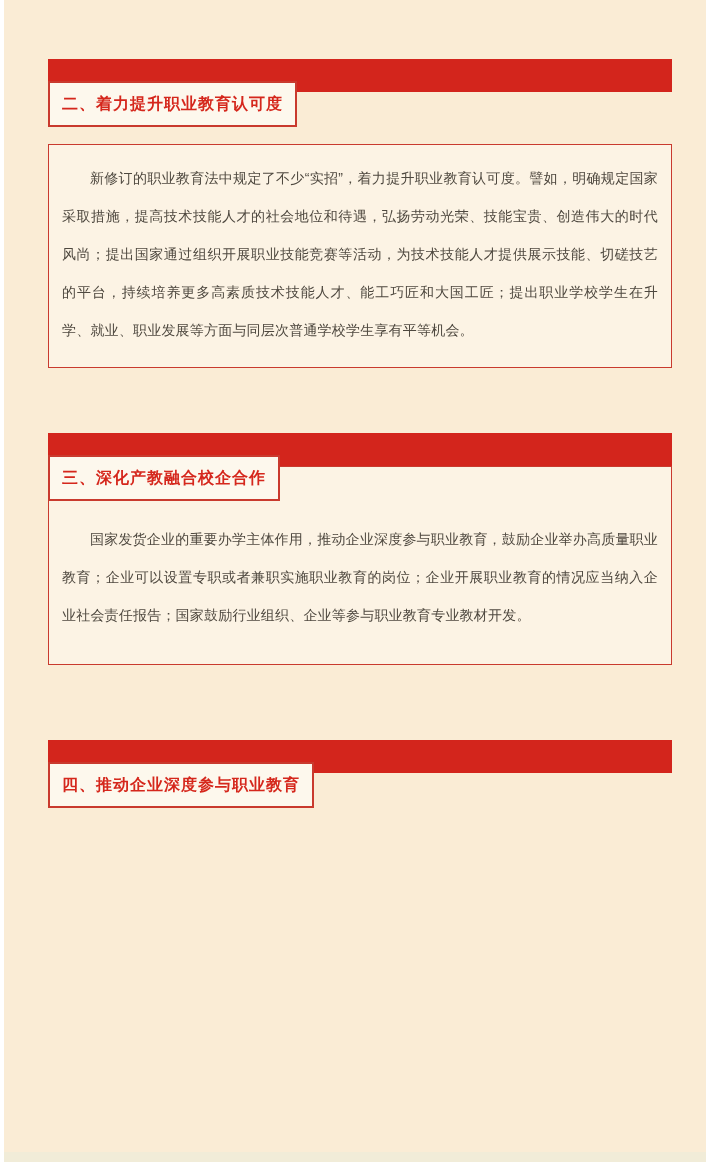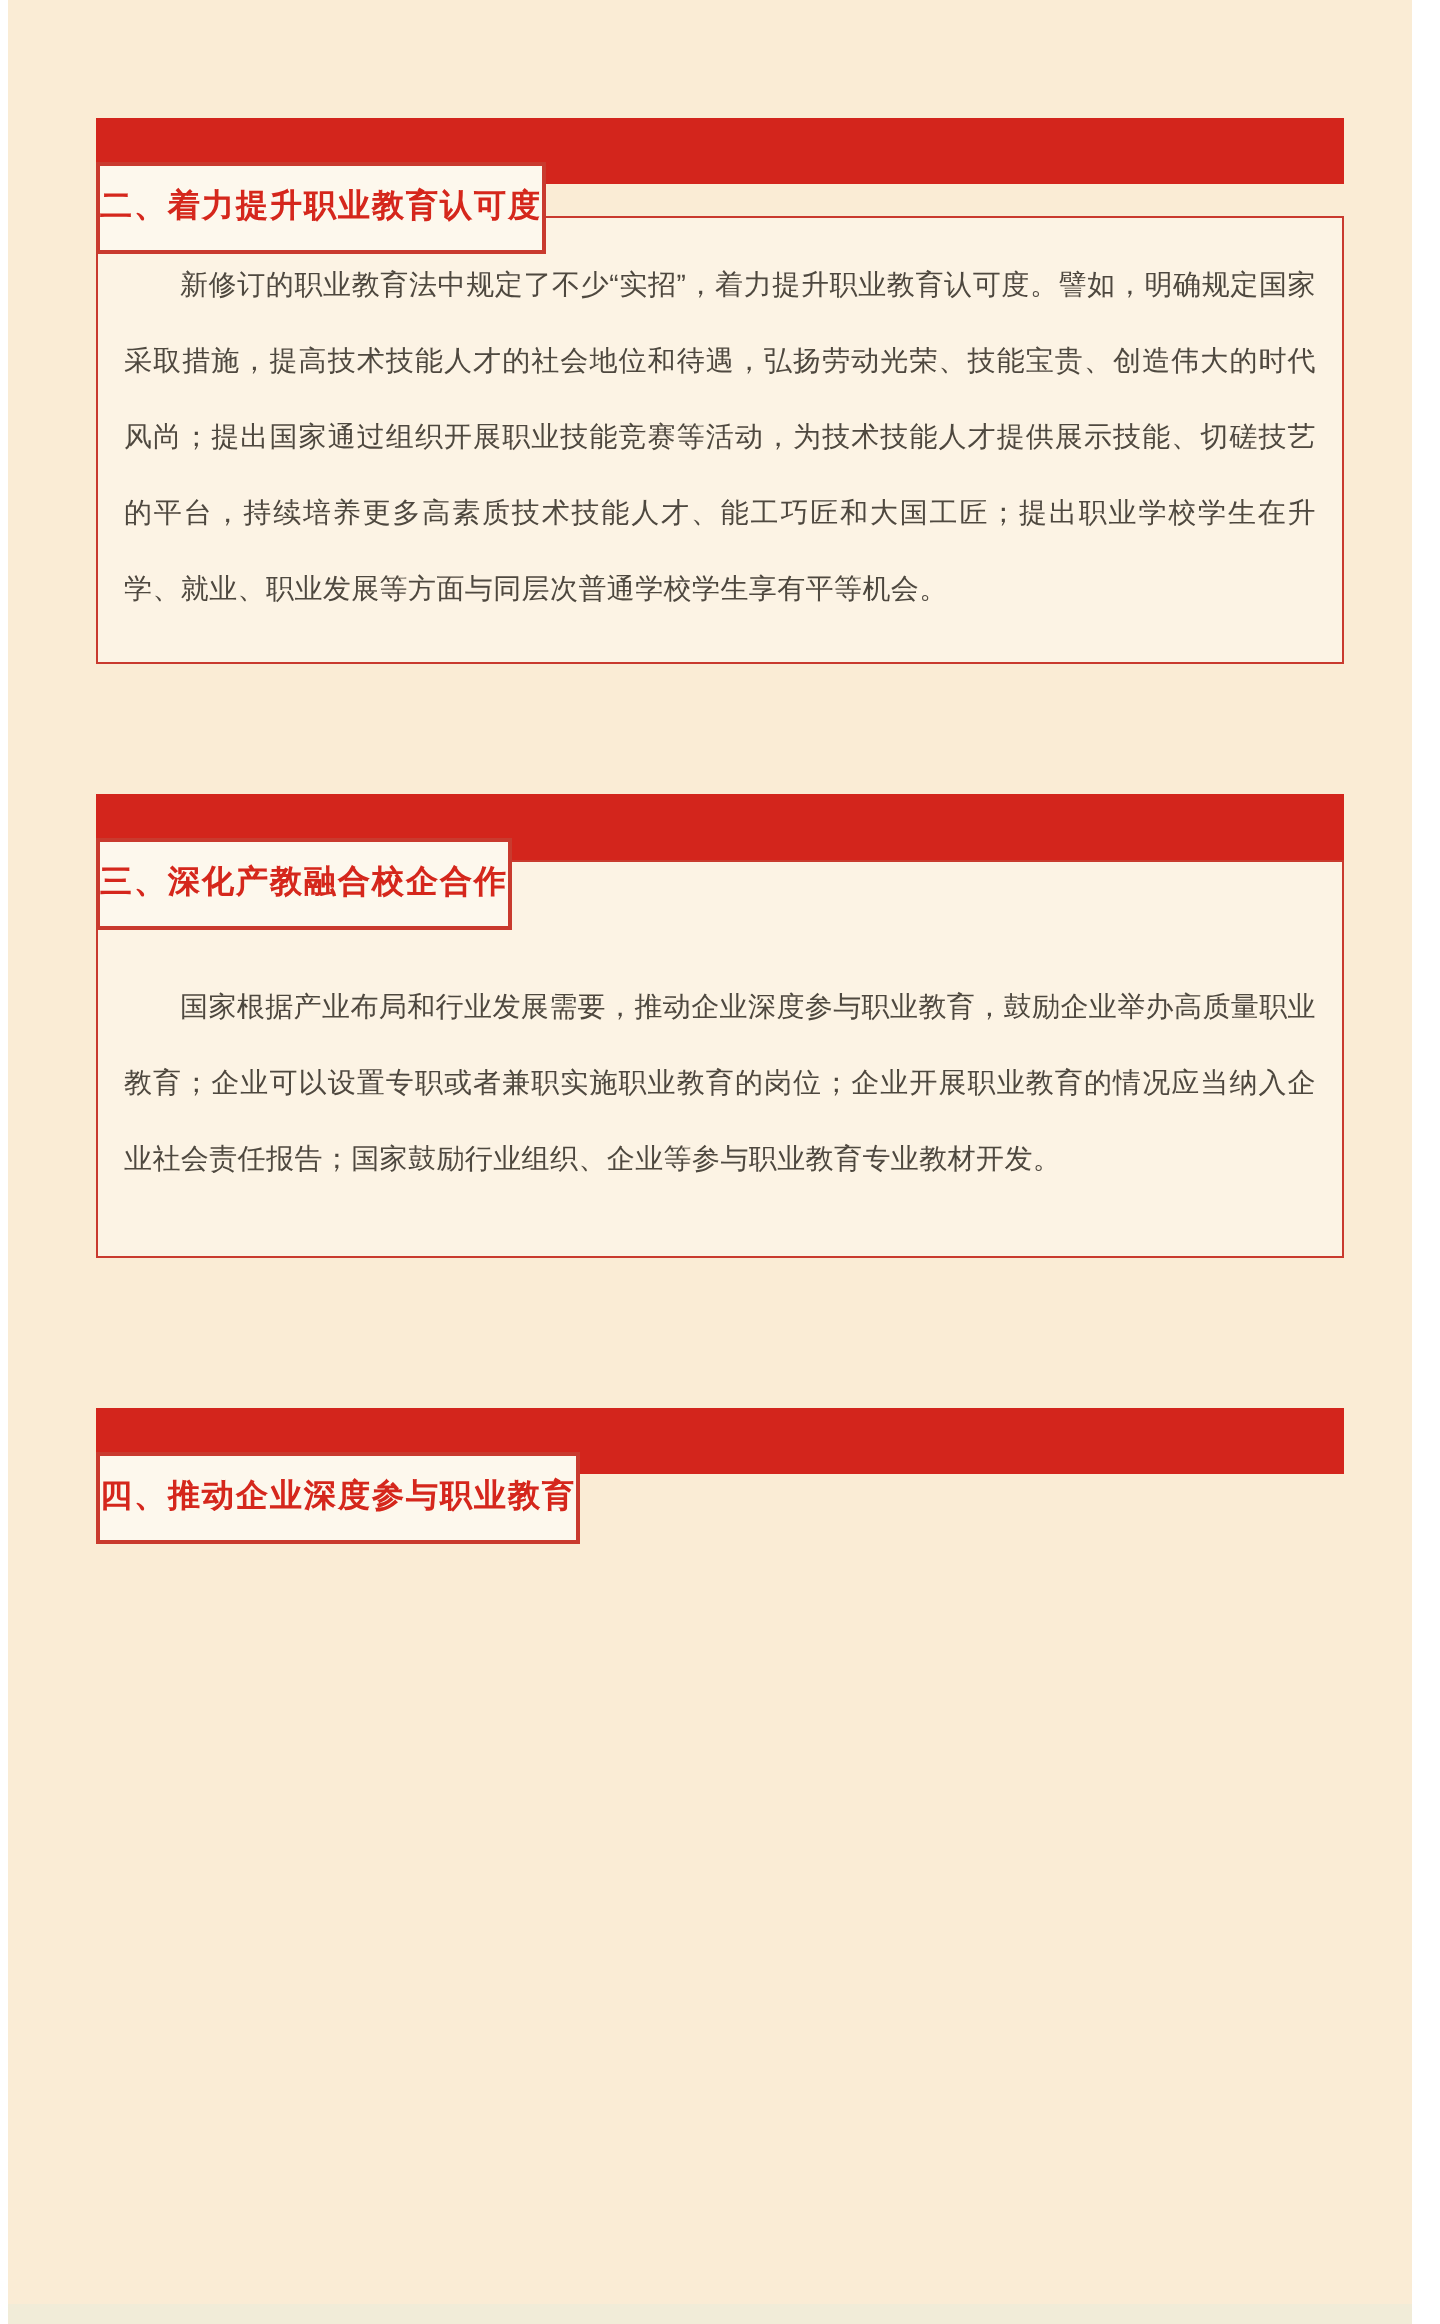--- a/index.html
+++ b/index.html
@@ -39,40 +39,40 @@
   .title-badge {
     position: absolute;
     top: 22px;
     left: 0;
     z-index: 2;
     display: inline-block;
     height: 46px;
     line-height: 42px;
     background: var(--badge-bg);
     border: 2px solid var(--red-border);
-    padding: 0 0;
+    padding: 0 12px;
     font-size: 16px;
     font-weight: bold;
     color: var(--title-red);
     letter-spacing: 1px;
     white-space: nowrap;
     text-align: center;
   }
   .content {
     background: var(--card-bg);
     border: 1px solid var(--red-border);
     font-size: 14px;
     line-height: 38px;
     color: var(--text);
     text-align: justify;
     letter-spacing: 0.2px;
   }
   .content p { margin: 0; text-indent: 2em; }
   
-  .card-2 .content { margin-top: 16px; padding: 14px 13px 18px 13px; }
+  .card-2 .content { margin-top: 52px; padding: 14px 13px 18px 13px; }
   
   .card-3 { margin-top: 65px; border-radius: 32px; }
   .card-3 .content { padding: 53px 13px 30px 13px; }
   .card-4 { margin-top: 75px; }
   .card-4 .content { padding: 53px 13px 14px 13px; }
   .footer-strip {
     position: absolute;
     left: 0; bottom: 0;
     width: 100%; height: 10px;
     background: #f1ecd8;
@@ -92,21 +92,21 @@
       <p>新修订的职业教育法中规定了不少“实招”，着力提升职业教育认可度。譬如，明确规定国家采取措施，提高技术技能人才的社会地位和待遇，弘扬劳动光荣、技能宝贵、创造伟大的时代风尚；提出国家通过组织开展职业技能竞赛等活动，为技术技能人才提供展示技能、切磋技艺的平台，持续培养更多高素质技术技能人才、能工巧匠和大国工匠；提出职业学校学生在升学、就业、职业发展等方面与同层次普通学校学生享有平等机会。</p>
     </div>
   </section>
 
   <section class="card card-3">
     <div class="top-bar"></div>
     <div class="title-badge">
       <span>三、深化产教融合校企合作</span>
     </div>
     <div class="content">
-      <p>国家根据产业布局和行业发展需要，推动企业深度参与职业教育，鼓励企业举办高质量职业教育；企业可以设置专职或者兼职实施职业教育的岗位；企业开展职业教育的情况应当纳入企业社会责任报告；国家鼓励行业组织、企业等参与职业教育专业教材开发。</p>
+      <p>国家发货企业的重要办学主体作用，推动企业深度参与职业教育，鼓励企业举办高质量职业教育；企业可以设置专职或者兼职实施职业教育的岗位；企业开展职业教育的情况应当纳入企业社会责任报告；国家鼓励行业组织、企业等参与职业教育专业教材开发。</p>
     </div>
   </section>
 
   <section class="card card-4">
     <div class="top-bar"></div>
     <div class="title-badge">
       <span>四、推动企业深度参与职业教育</span>
     </div>
   </section>
 

